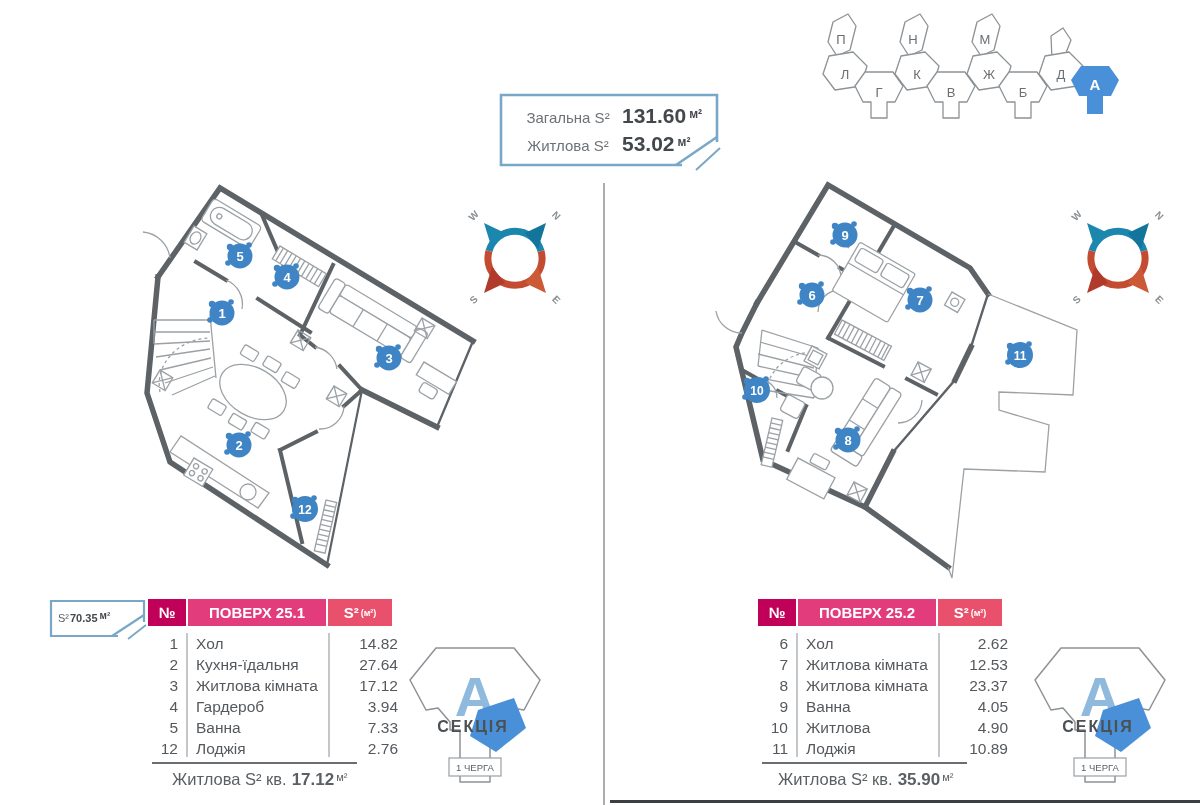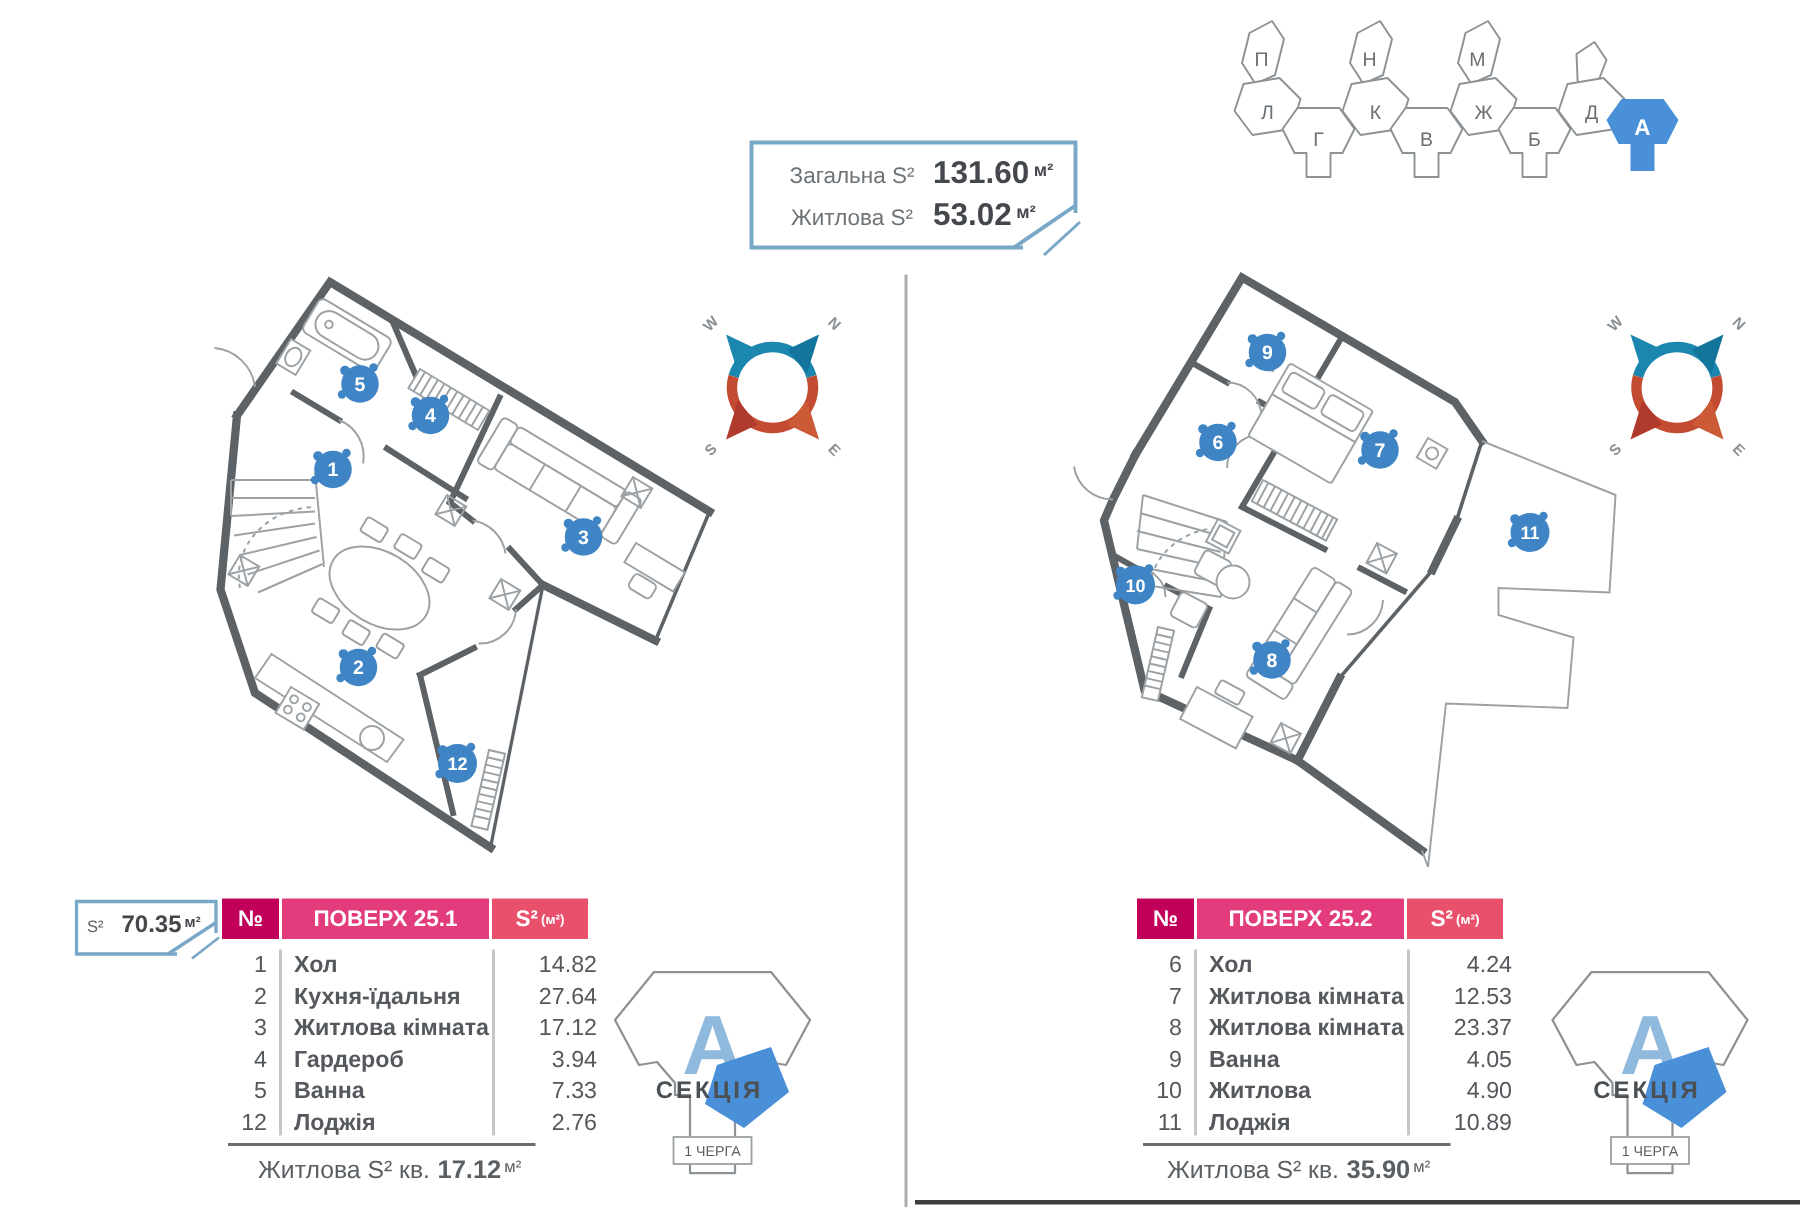--- a/index.html
+++ b/index.html
@@ -17,32 +17,32 @@
   
   .thead{position:absolute;display:flex;gap:2px;height:27px;}
   .hc{display:flex;align-items:center;justify-content:center;color:#fff;font-weight:700;font-size:15px;}
   .hc .small{font-size:9px;font-weight:700;margin-left:2px;}
   .hnum{width:38px;background:#c10059;}
   .hmid{width:138px;background:#e23c7c;}
   .harea{width:64px;background:#e9506c;}
   .trows{position:absolute;display:flex;flex-direction:column;}
   .trow{display:flex;height:21px;align-items:center;font-size:15.5px;color:#55595d;}
   .c-num{width:30px;text-align:right;}
-  .c-name{width:142px;padding-left:18px;font-weight:bold;}
+  .c-name{width:142px;padding-left:18px;}
   .c-area{width:60px;text-align:right;}
   .vsep{position:absolute;width:1.5px;background:#c3c7ca;}
   .hrule{position:absolute;height:1.5px;background:#6a6e72;}
   .tfoot{position:absolute;font-size:16.5px;color:#5a5f63;white-space:nowrap;}
   .tfoot .fv{font-weight:700;font-size:17px;margin-left:5px;}
   .tfoot .fu{font-size:11px;position:relative;top:-4px;margin-left:2px;}
   
   .bdg{position:absolute;width:100px;height:42px;}
   .bdg .bt{position:absolute;left:10px;top:10px;white-space:nowrap;}
   .bs{font-size:11px;color:#5a5f63;}
-  .bv{font-size:16px;font-weight:700;color:#44484c;margin-left:12px;}
+  .bv{font-size:11px;font-weight:700;color:#44484c;margin-left:1px;}
   .bu{font-size:10px;color:#44484c;position:relative;top:-3px;margin-left:2px;font-weight:700;}
   .divline{left:603px;top:183px;width:1.5px;height:622px;background:#a9adb0;}
   .botline{left:610px;top:800px;width:590px;height:2.5px;background:#3c3f42;}
   
   svg text{font-family:"Liberation Sans",sans-serif;}
   .wall{stroke:#5d6266;fill:none;stroke-linecap:square;}
   .fur{stroke:#9ba1a5;fill:none;stroke-width:1.3;}
   .furw{stroke:#9ba1a5;fill:#fff;stroke-width:1.3;}
   .mk circle{fill:#3f84c4;}
   .mk text{fill:#fff;font-size:13px;font-weight:700;text-anchor:middle;}
@@ -471,21 +471,21 @@
         <span>S²</span>
         <span class="small">(м²)</span>
       </div>
   </div>
   <div class="abs vsep" style="left:796px;top:633px;height:124px"></div>
   <div class="abs vsep" style="left:938px;top:633px;height:124px"></div>
   <div class="trows" style="left:758px;top:633px">
     <div class="trow">
         <span class="c-num">6</span>
         <span class="c-name">Хол</span>
-        <span class="c-area">4.24</span>
+        <span class="c-area">2.62</span>
       </div>
     <div class="trow">
         <span class="c-num">7</span>
         <span class="c-name">Житлова кімната</span>
         <span class="c-area">12.53</span>
       </div>
     <div class="trow">
         <span class="c-num">8</span>
         <span class="c-name">Житлова кімната</span>
         <span class="c-area">23.37</span>

